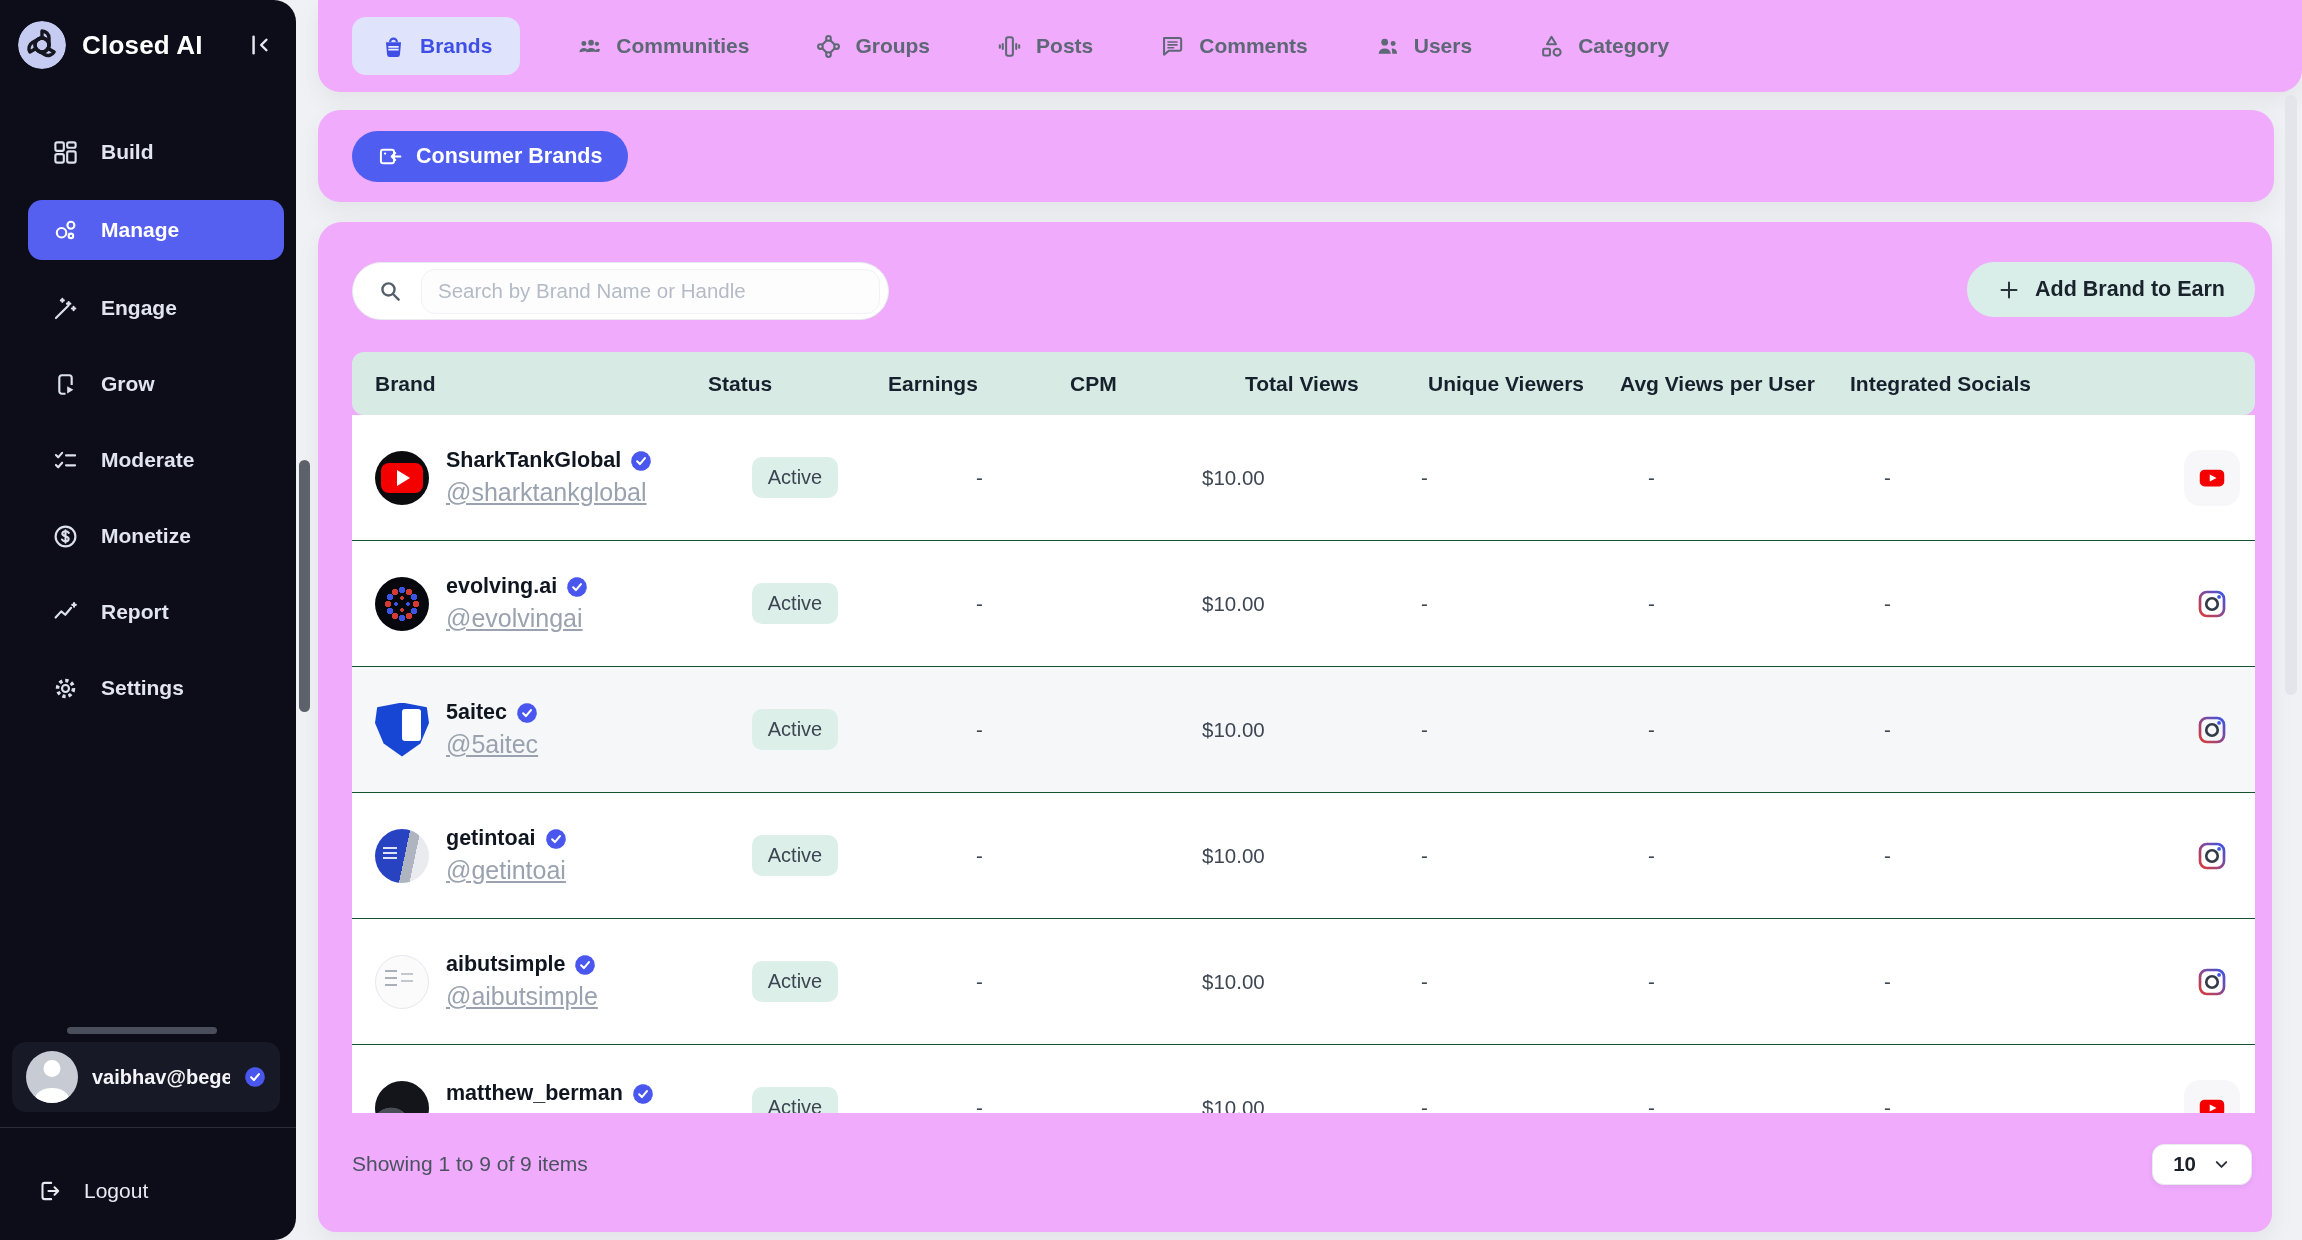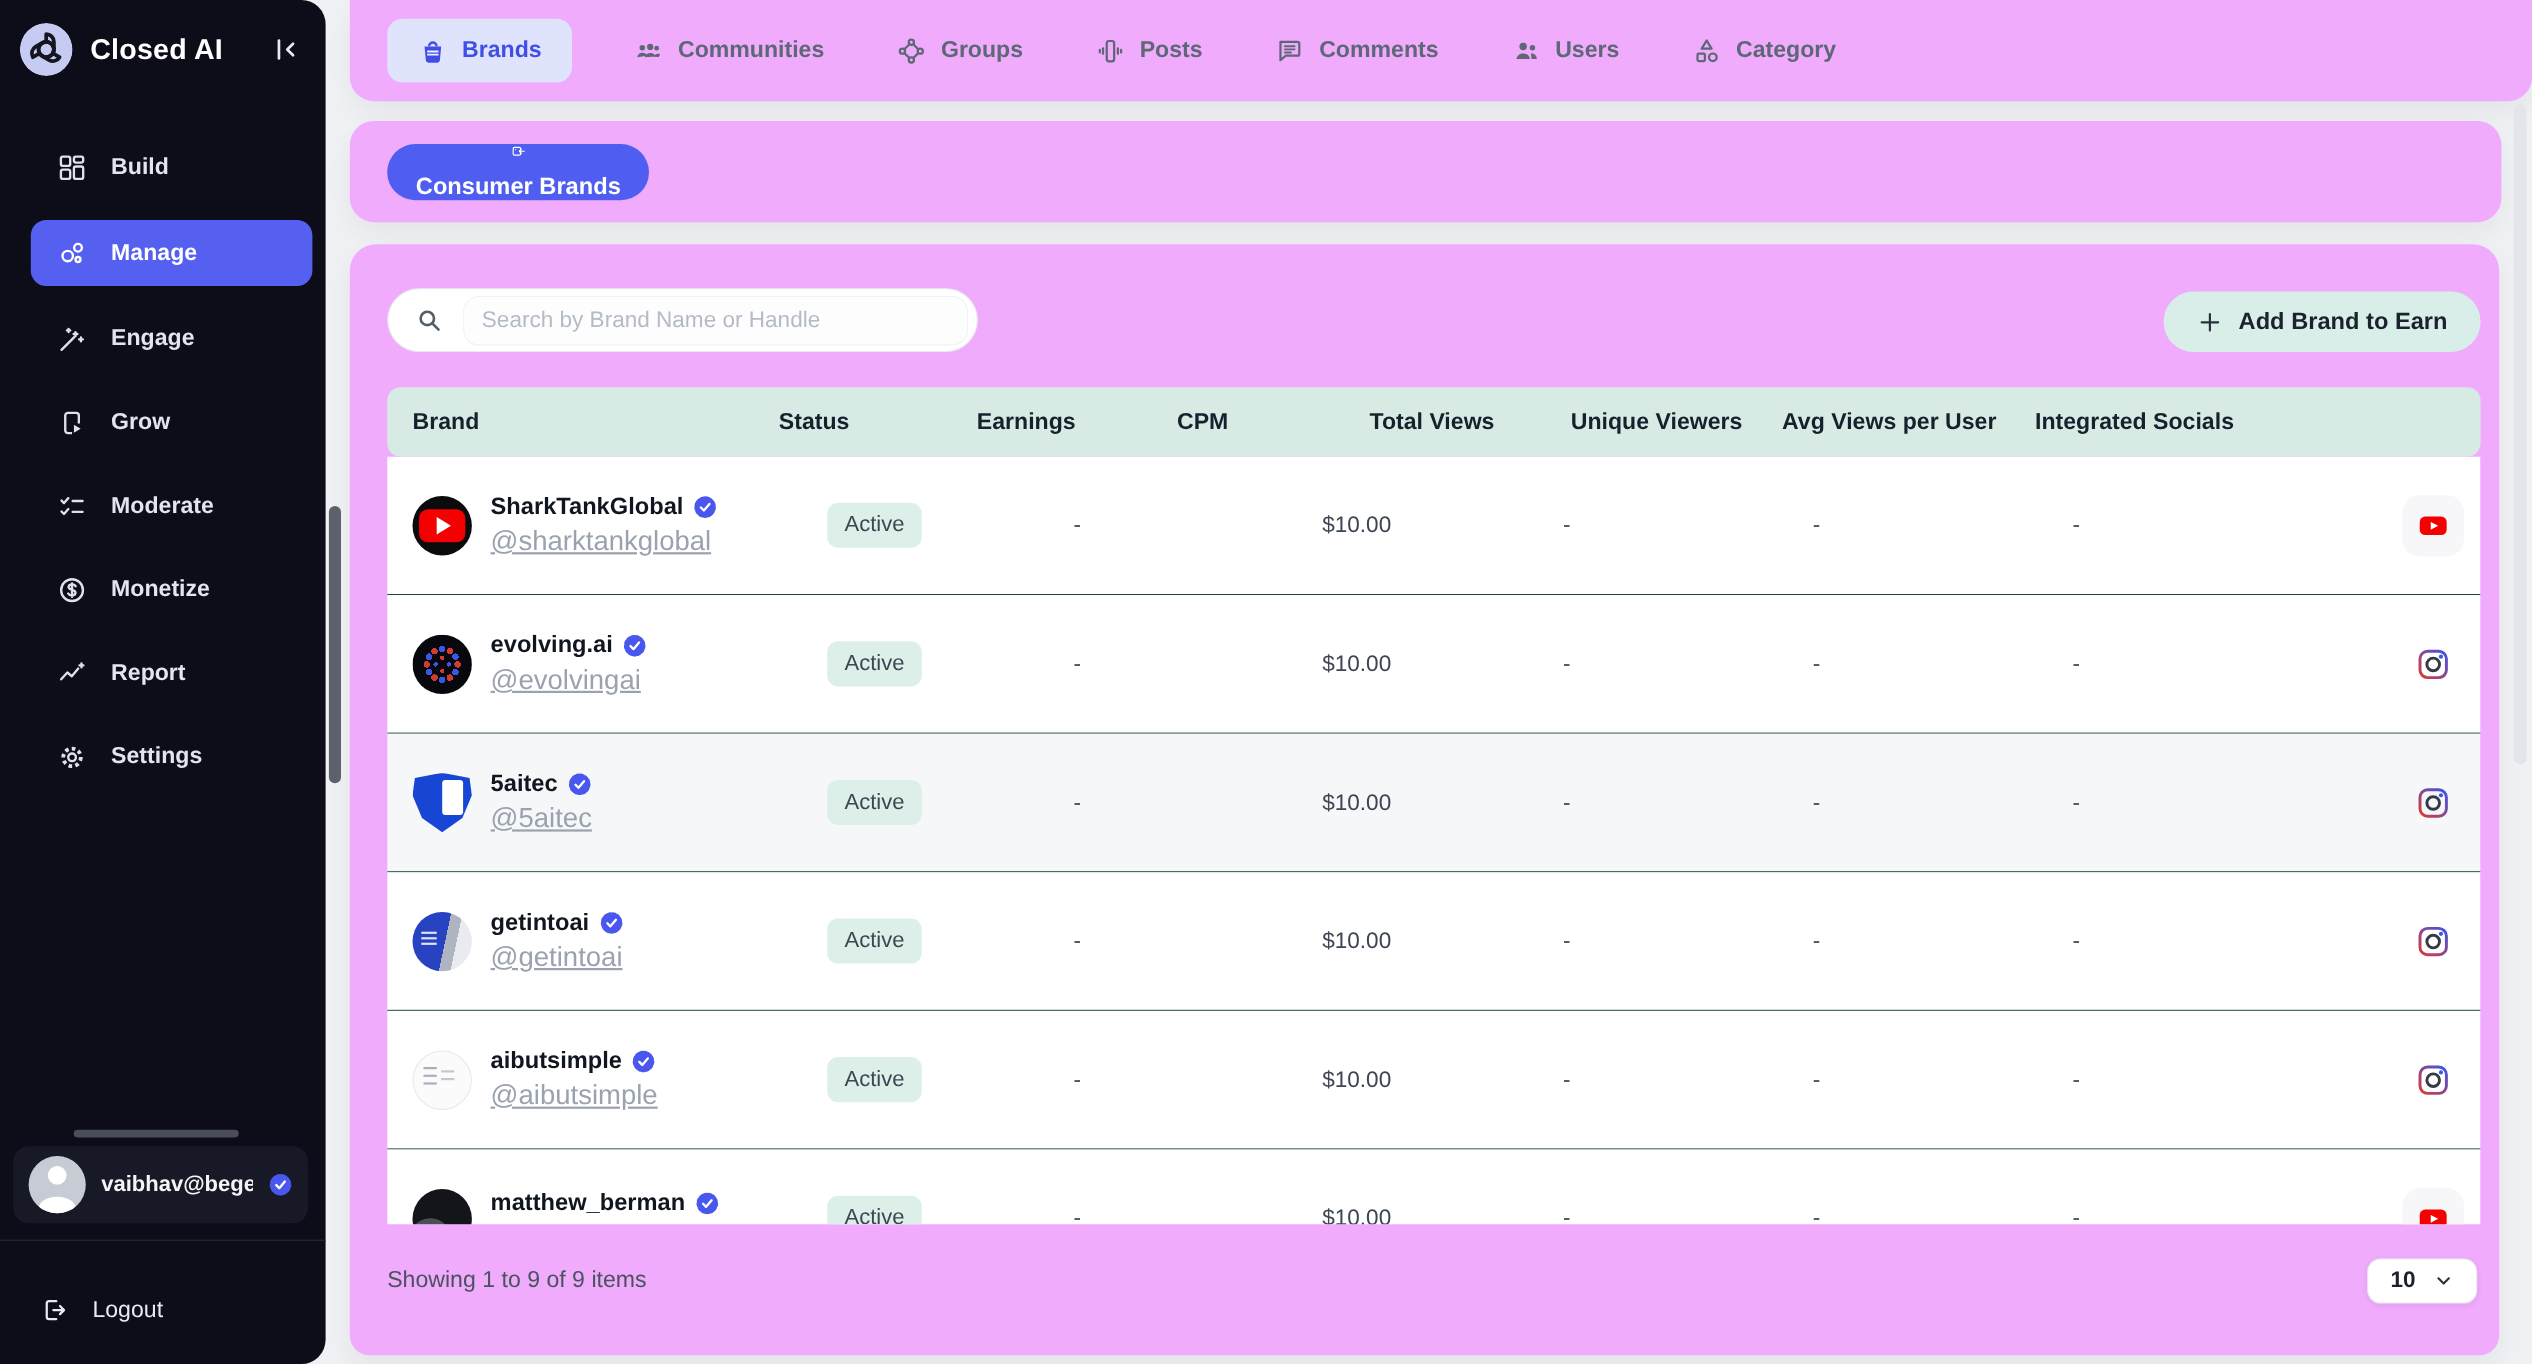--- a/index.html
+++ b/index.html
@@ -64,27 +64,27 @@
     display:flex; align-items:center; padding-left:34px; gap:46px; }
   .tab{ display:flex; align-items:center; gap:13px; color:#5d6775; font-size:21px; font-weight:600;
     padding:0 10px; height:58px; border-radius:14px; cursor:pointer; }
   .tab .ticon{ width:27px; height:27px; }
   .tab.active{ background:#dfe3fb; color:#3f4fe6; padding:0 28px; }
 
   .band{ position:absolute; left:0; right:28px; top:110px; height:92px; border-radius:22px;
     display:flex; align-items:center; padding-left:34px; }
   .consumer-btn{ display:flex; align-items:center; gap:13px; height:51px; padding:0 26px;
     background:#4f5ef0; color:#fff; border:none; border-radius:26px;
-    font-size:21.5px; font-weight:600; font-family:inherit; cursor:pointer;flex-direction:column; }
+    font-size:21.5px; font-weight:600; font-family:inherit; cursor:pointer; }
   .consumer-btn .ticon{ width:25px; height:25px; }
 
   .content{ position:absolute; left:0; right:30px; top:222px; height:1010px; border-radius:24px 24px 18px 18px; }
 
   .search-row{ position:absolute; left:34px; right:17px; top:40px; height:58px;
-    display:flex; align-items:flex-end; justify-content:space-between; }
+    display:flex; align-items:flex-start; justify-content:space-between; }
   .search-pill{ width:537px; height:58px; border:1px solid #e8eaee; border-radius:29px; background:#fff;
     display:flex; align-items:center; padding-left:24px; }
   .search-pill .sicon{ width:26px; height:26px; color:#545e69; flex:0 0 auto; }
   .search-pill input{ flex:1; height:45px; margin:0 8px 0 18px; border:1px solid #f1f2f5; border-radius:14px;
     background:#fdfdfe; padding:0 16px; font-size:20.5px; font-family:inherit; color:#333; outline:none; }
   .search-pill input::placeholder{ color:#b4bbc6; }
   .add-btn{ display:flex; align-items:center; gap:14px; height:55px; padding:0 30px;
     background:#d9eee8; border:none; border-radius:27px; color:#1a222c;
     font-size:21.5px; font-weight:600; font-family:inherit; cursor:pointer; }
   .add-btn .ticon{ width:24px; height:24px; color:#2a323c; }

